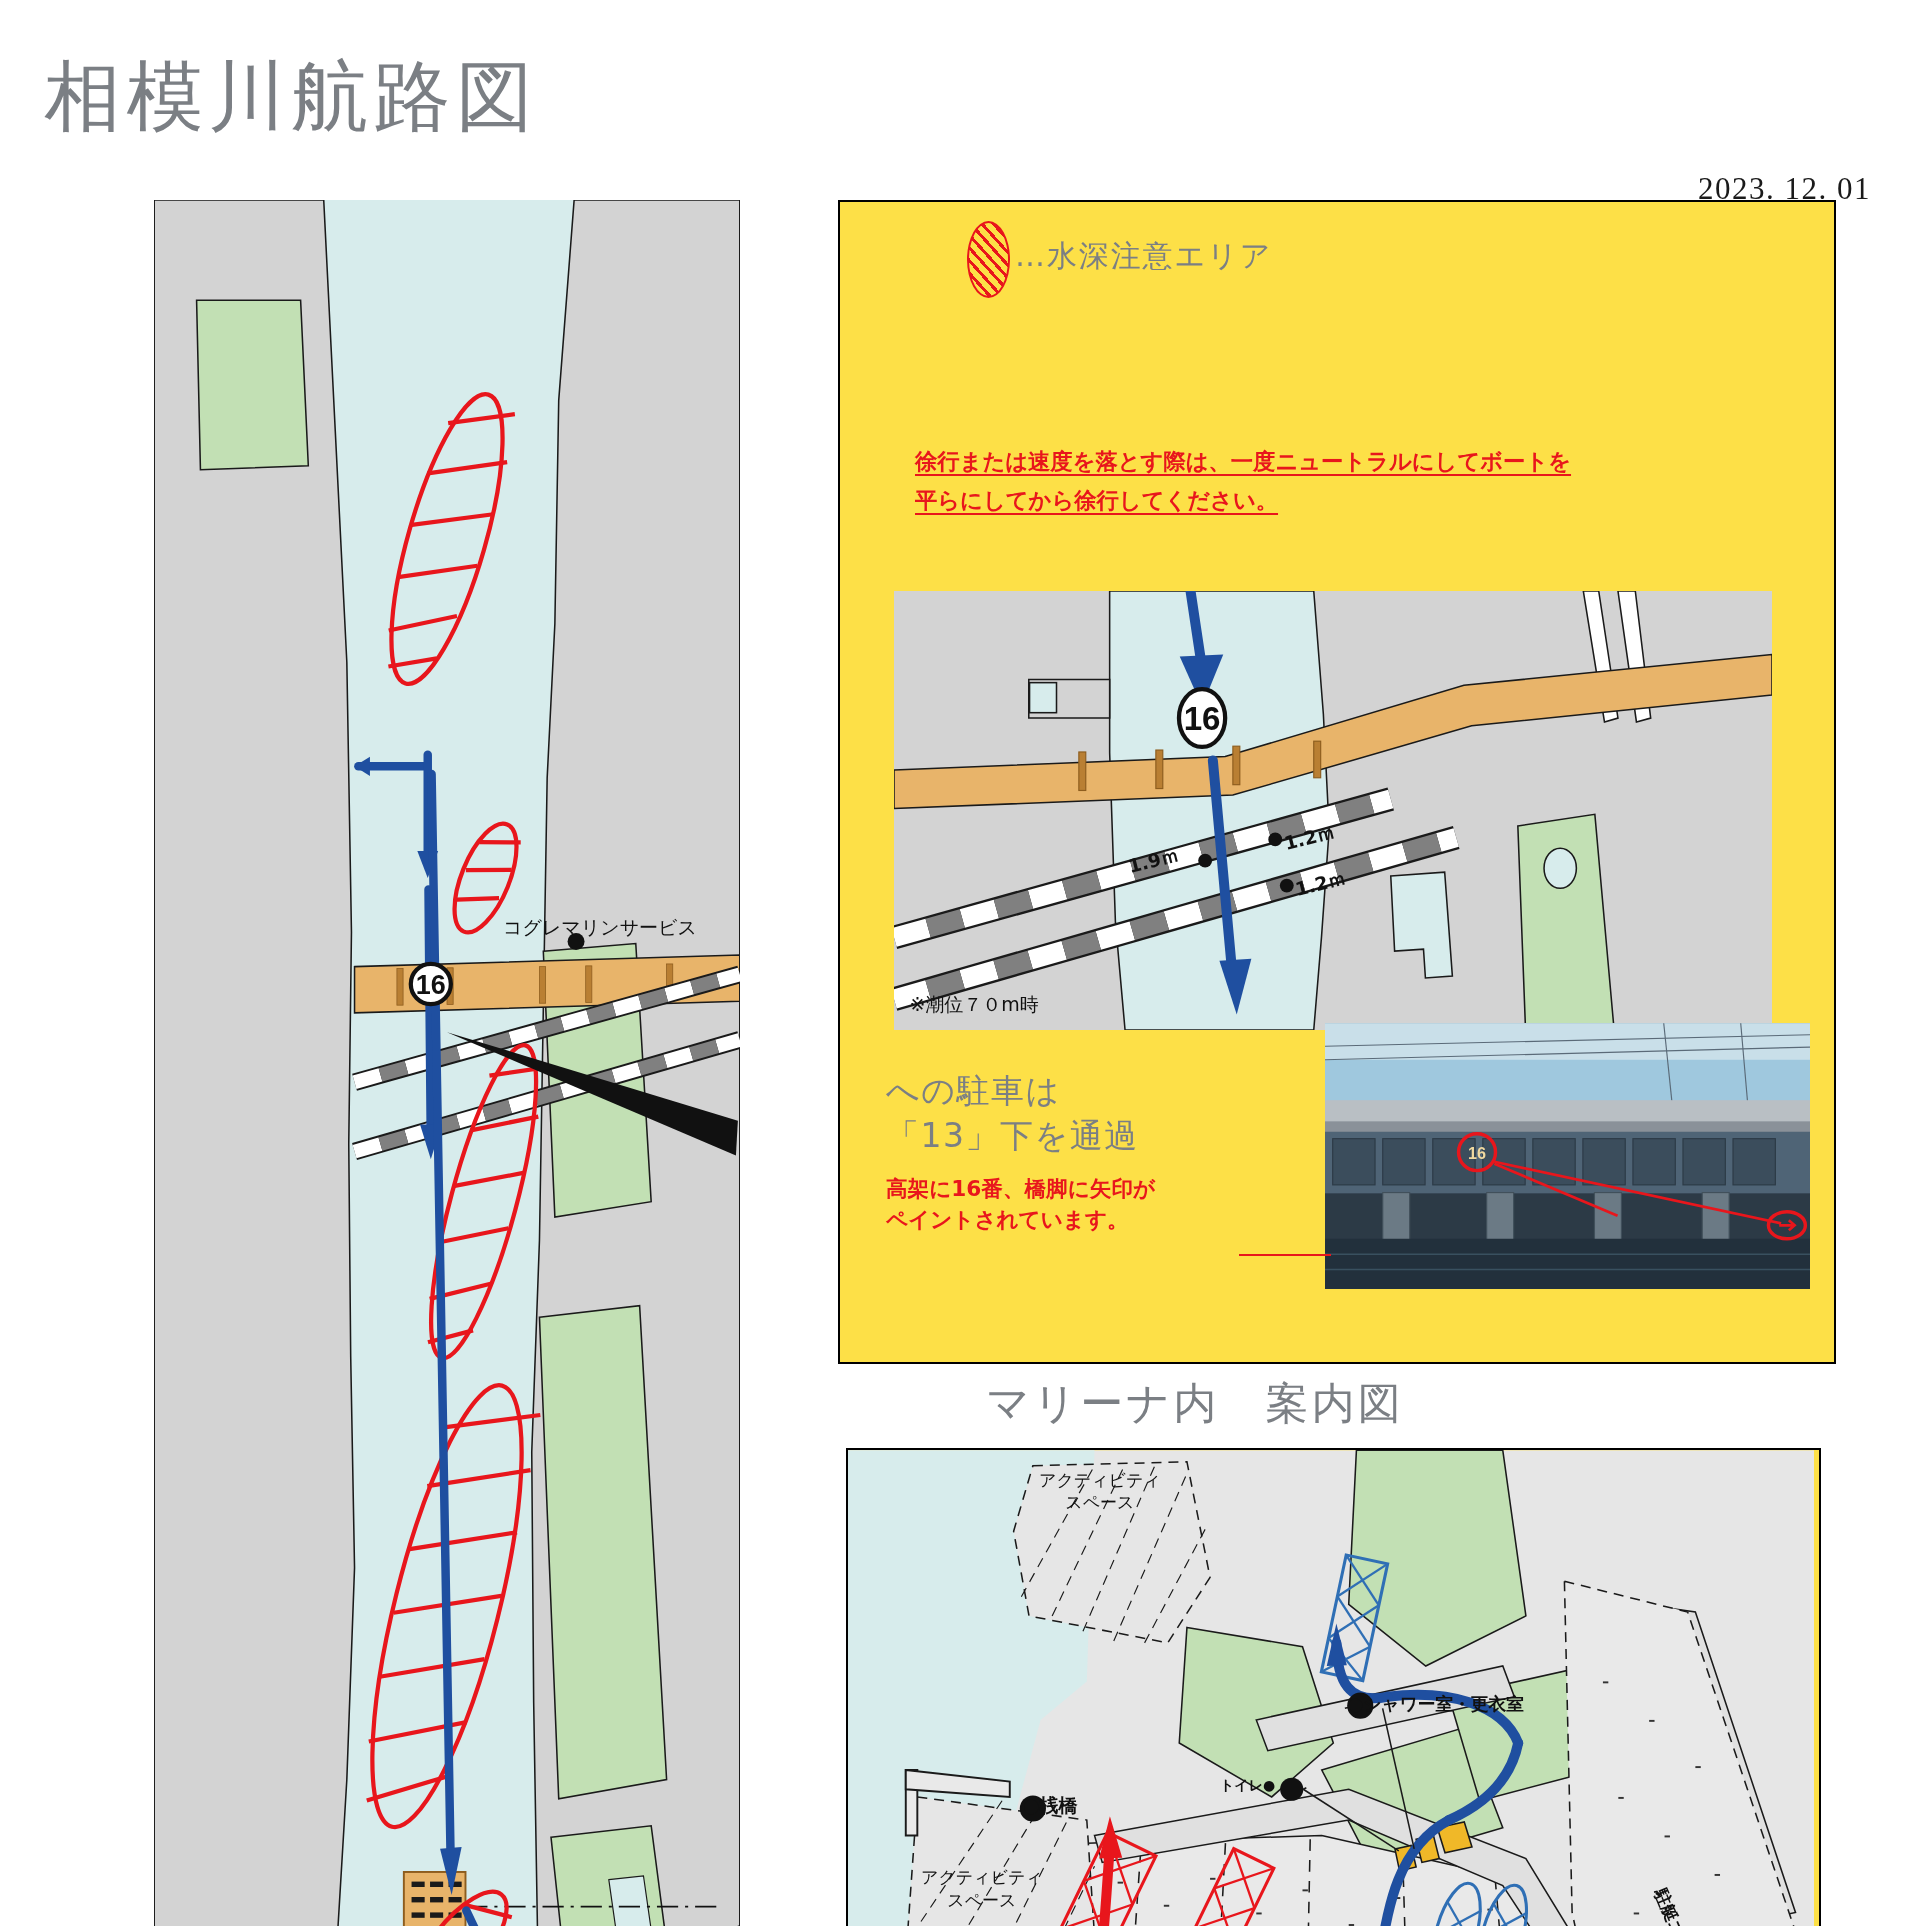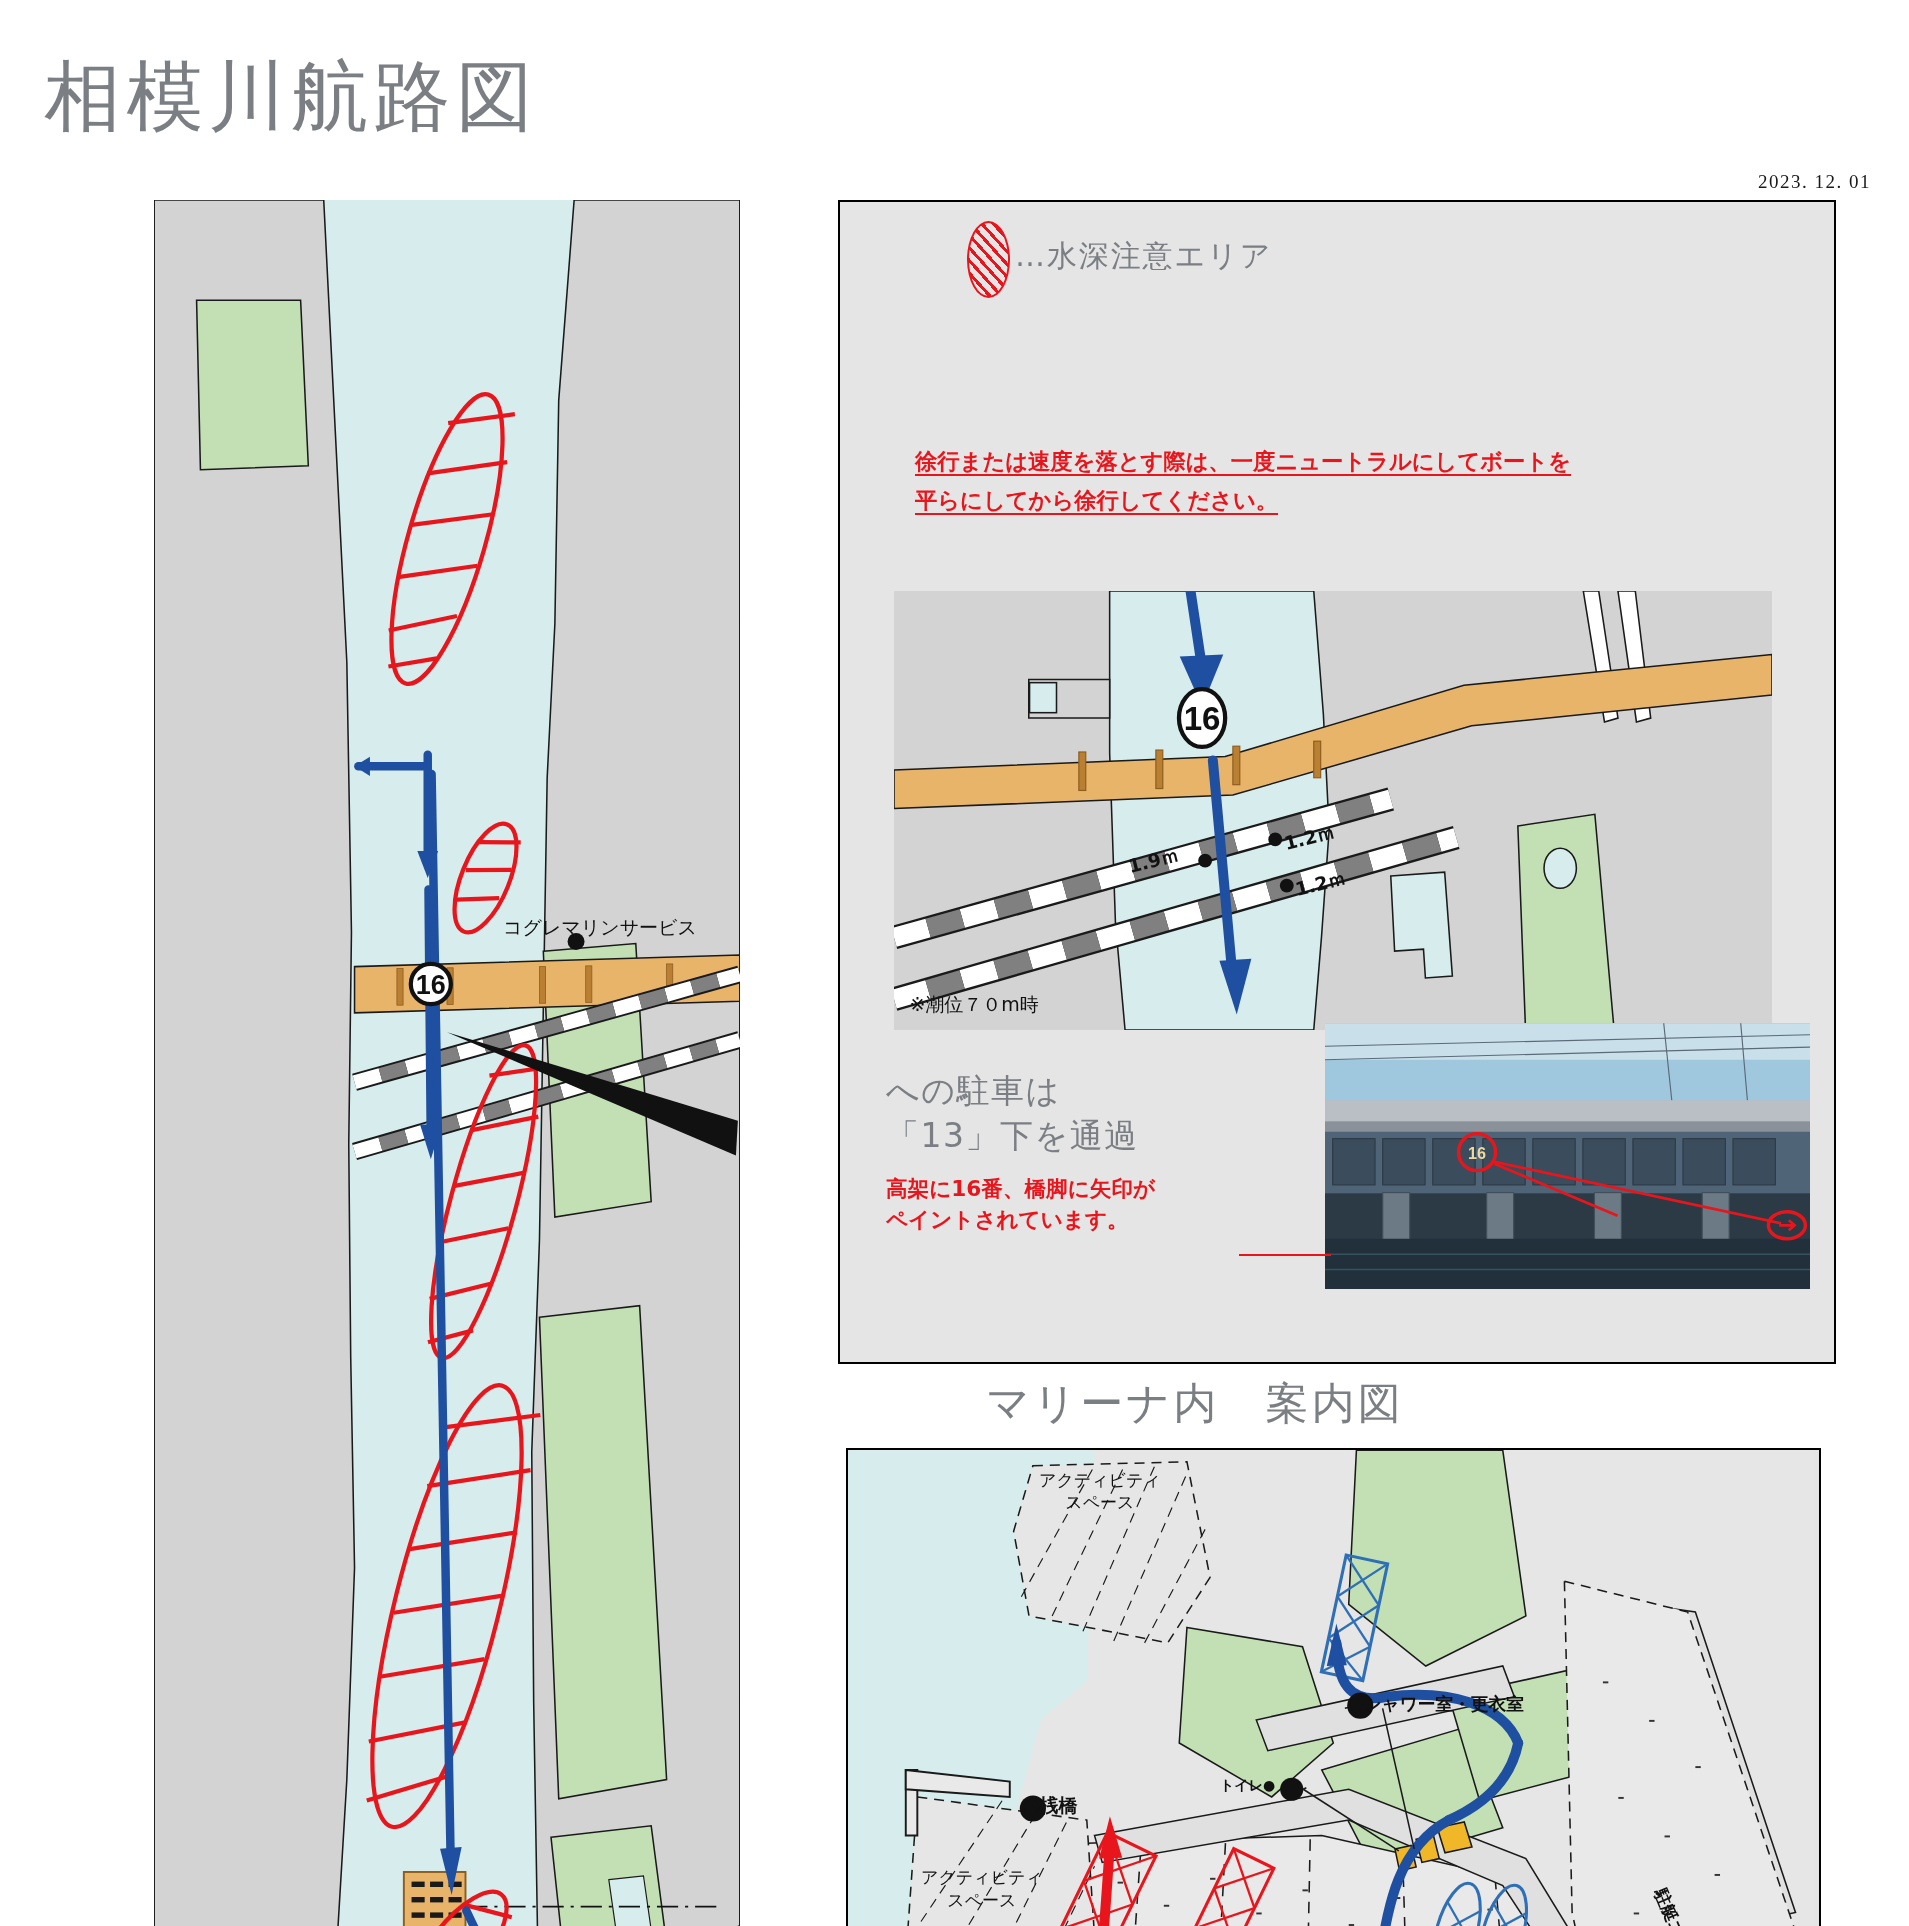--- a/index.html
+++ b/index.html
@@ -2,25 +2,25 @@
 <html style="font-size:6.2px"><head>
 <meta charset="utf-8">
 <style>
   html,body{margin:0;padding:0;background:#fff;}
   body{width:1910px;height:2703px;position:relative;font-family:"DejaVu Sans","Liberation Sans",sans-serif;}
   .pg{position:absolute;inset:0;}
   .abs{position:absolute;}
   
   #doc-title{left:0;right:0;top:58px;font-size:77px;line-height:1;
              color:#7b7f84;letter-spacing:5.4px;font-weight:400;margin-left:44px;}
-  #doc-date{right:39px;top:171px;font-size:19px;color:#1a1a1a;letter-spacing:1.5px;
+  #doc-date{right:39px;top:171px;font-size:31px;color:#1a1a1a;letter-spacing:1.5px;
             font-family:"Liberation Serif",serif;}
   
   .mapbox{overflow:hidden;background:#d7ecec;}
-  .panel-border{border:2.3px solid #000;background:#e5e5e5;}
+  .panel-border{border:2.3px solid #000;background:#fde047;}
   
   #left-map{left:154px;top:200px;width:586px;height:2350px;}
   
   #route-panel{left:838px;top:200px;width:994px;height:1160px;}
   #marina-panel{left:846px;top:1448px;width:971px;height:882px;}
   
   .jp{font-family:"DejaVu Sans","Liberation Sans",sans-serif;}
   .gray{color:#7b7f84;}
   .red{color:#e8161c;}
   .blk{color:#111;}

